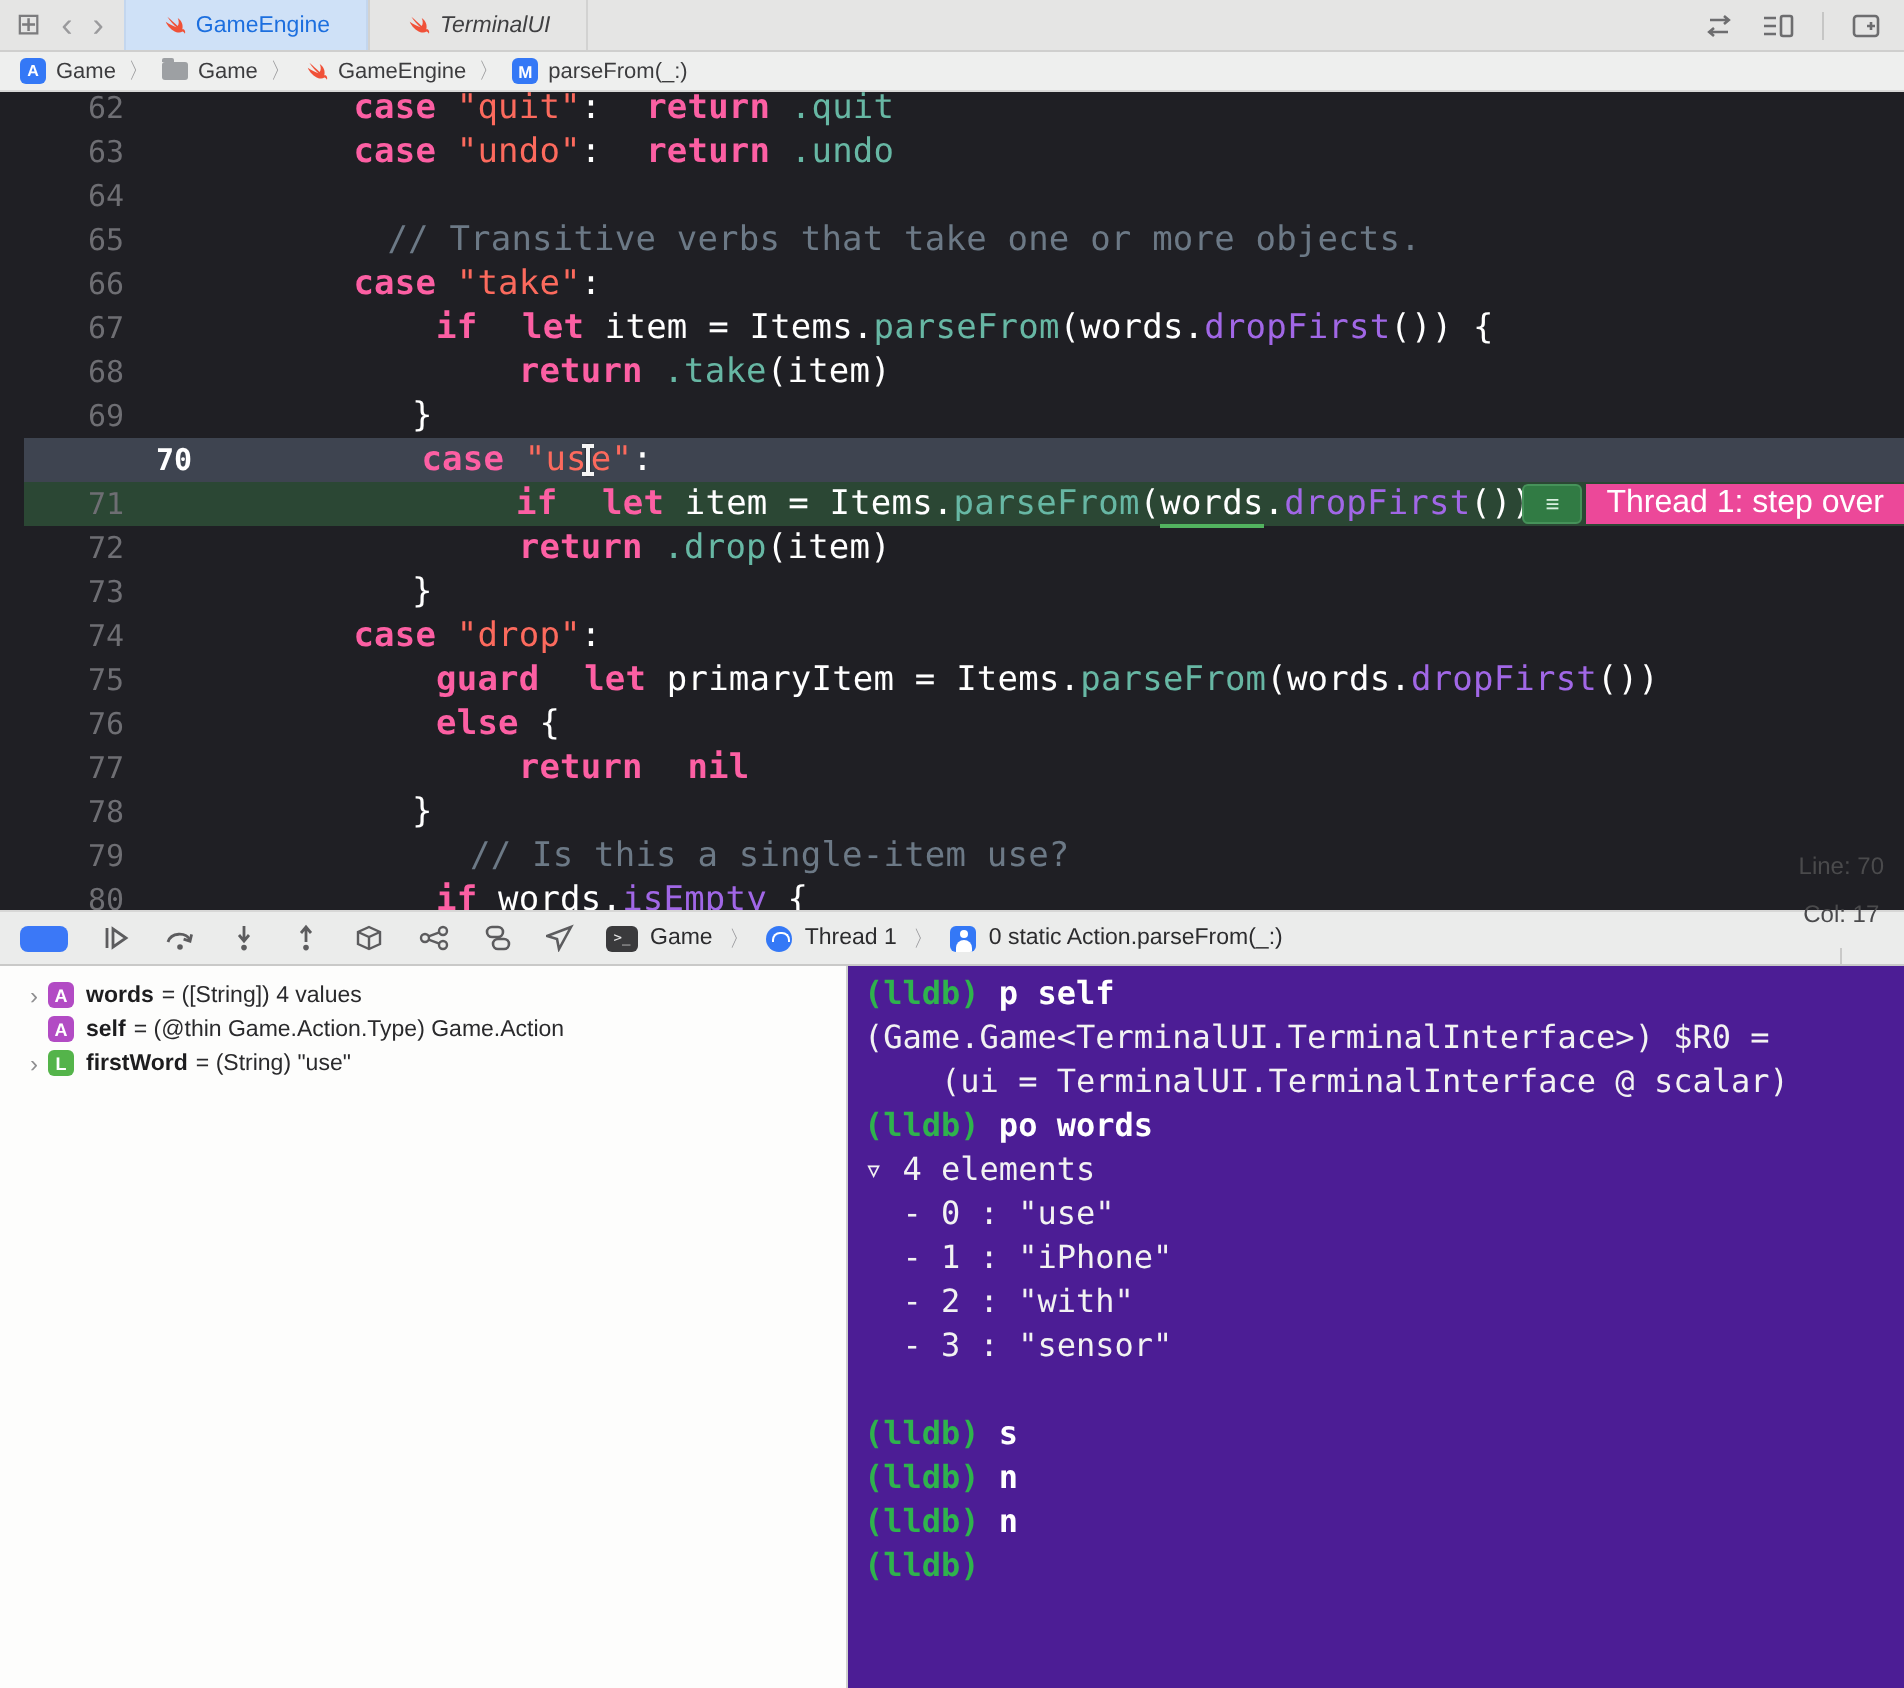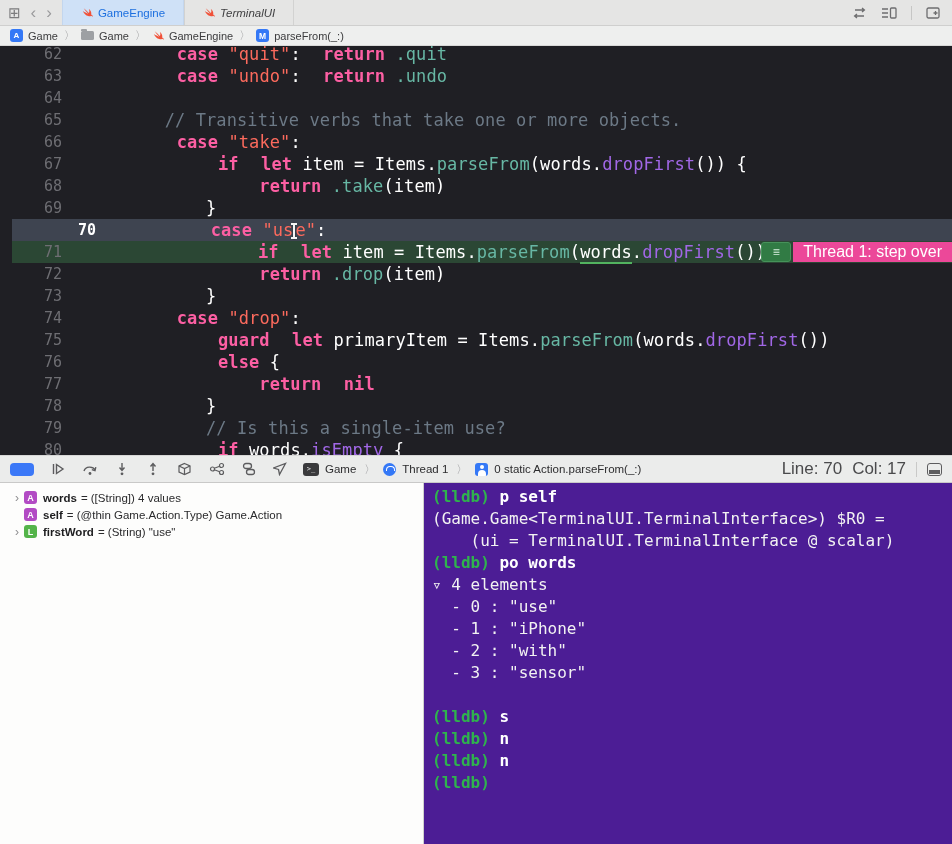--- a/index.html
+++ b/index.html
@@ -42,21 +42,21 @@
   .code-lines { position:relative; top:-3px; }
   .code-row { position:relative; height:22px; display:flex; align-items:center;
     font-family:"DejaVu Sans Mono", monospace; font-size:17px; line-height:22px; white-space:pre; }
   .code-row.sel { background:#3e4450;padding-left:34px; }
   .code-row.dbg { background:#2b4734;gap:40px; }
   .gutter { flex:0 0 56px; text-align:right; padding-right:6px; font-size:15px; color:#6e6e73; }
   .code-row.sel .gutter { color:#ffffff; font-weight:bold; }
   .codetext { padding-left:14px; letter-spacing:0.1px; }
   .t-kw  { color:#fc5fa3; font-weight:bold;margin-left:12px; }
   .t-str { color:#fc6a5d; }
-  .t-com { color:#6c7986; }
+  .t-com { color:#6c7986;margin-left:29px; }
   .t-mem { color:#67b7a4; }
   .t-fn  { color:#67b7a4; }
   .t-sys { color:#a167e6;margin-top:24px; }
   .t-pln { color:#ffffff; }
   .t-u   { color:#ffffff; border-bottom:2px solid #52b35f; }
   .ibeam { display:inline-block; width:2px; height:16px; background:#f5f5f5; vertical-align:-3px;
     position:relative; box-shadow:0 0 1px #000; }
   .ibeam::before,.ibeam::after { content:""; position:absolute; left:-2px; width:6px; height:2px; background:#f5f5f5; }
   .ibeam::before { top:0; } .ibeam::after { bottom:0; }
   .thread-badge { position:absolute; right:12px; top:1px; height:20px; display:flex; align-items:stretch;
@@ -78,21 +78,21 @@
     font-size:7px; font-family:"DejaVu Sans Mono", monospace; display:flex; align-items:center; justify-content:center; }
   .thread-circ { width:13px; height:13px; border-radius:50%; background:#3478f6; position:relative; }
   .thread-circ::after { content:""; position:absolute; left:3px; top:3px; width:7px; height:4px;
     border:1.5px solid #fff; border-bottom:none; border-radius:4px 4px 0 0; }
   .frame-sq { width:13px; height:13px; border-radius:3px; background:#3478f6; position:relative; overflow:hidden; }
   .frame-sq::before { content:""; position:absolute; left:4.5px; top:2.5px; width:4px; height:4px;
     border-radius:50%; background:#fff; }
   .frame-sq::after { content:""; position:absolute; left:2.5px; top:7.5px; width:8px; height:6px;
     border-radius:4px 4px 0 0; background:#fff; }
   .jsep { color:#97979a; font-size:11px; margin:0 2px; }
-  .dbg-right { margin-left:auto; display:flex; align-items:center; gap:10px; font-size:17px; color:#4a4a4c; }
+  .dbg-right { margin-left:auto; display:flex; align-items:center; gap:10px; font-size:12px; color:#4a4a4c;flex-direction:column; }
   .dbg-right .vsep { width:1px; height:15px; background:#c9c9c8; }
   .hide-debug-ic { width:15px; height:13px; border:1.5px solid #5c5c5e; border-radius:3px; position:relative; }
   .hide-debug-ic::after { content:""; position:absolute; left:1px; right:1px; bottom:1px; height:3.5px; background:#5c5c5e; }
 
   
   .bottom { position:absolute; left:0; top:483px; width:952px; height:361px; display:flex; }
   .vars-panel { flex:0 0 424px; background:#fdfdfc; padding:6px 0 0 10px; border-right:1px solid #d0d0cf; }
   .var-row { display:flex; align-items:center; height:17px; font-size:11.5px; color:#1d1d1f; }
   .disclose { width:14px; color:#8e8e90; font-size:12px; text-align:center; }
   .vbadge { width:13px; height:13px; border-radius:3px; color:#fff; font-size:9px; font-weight:bold;

